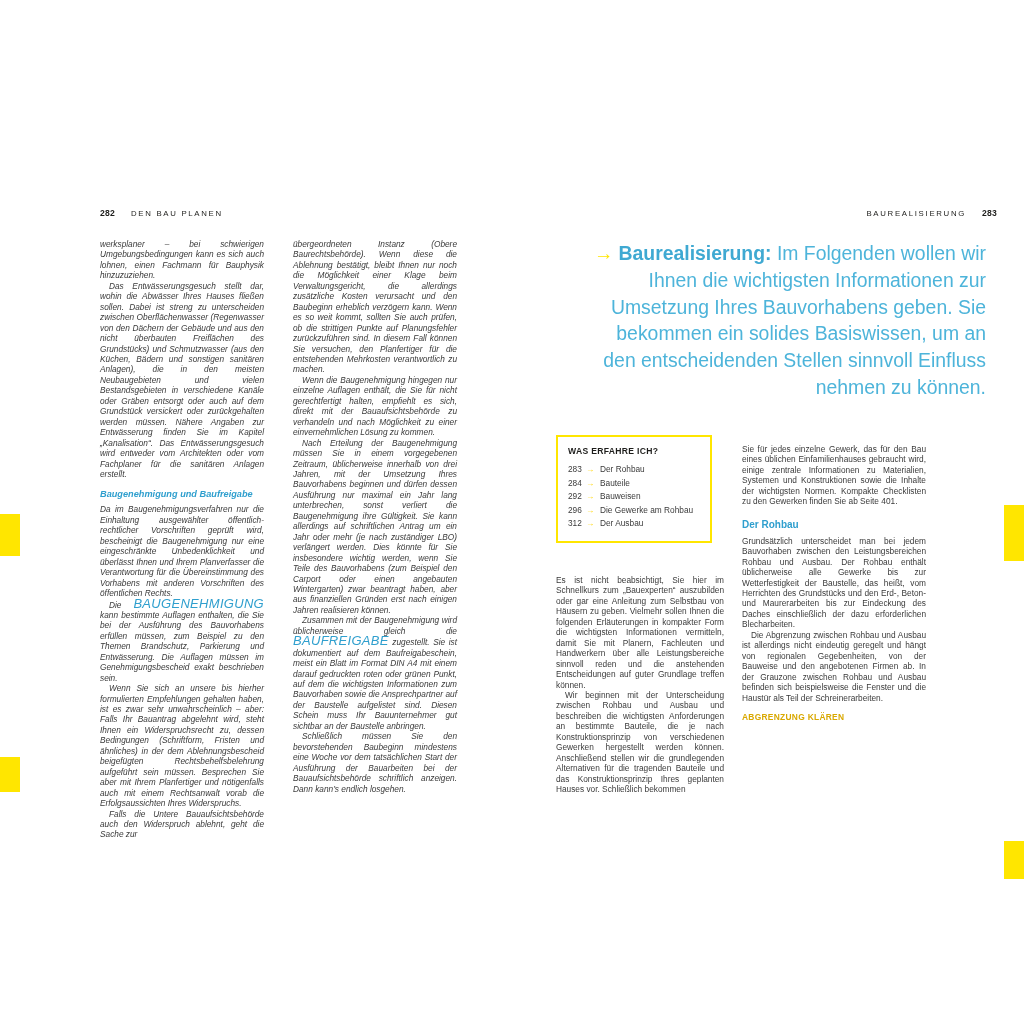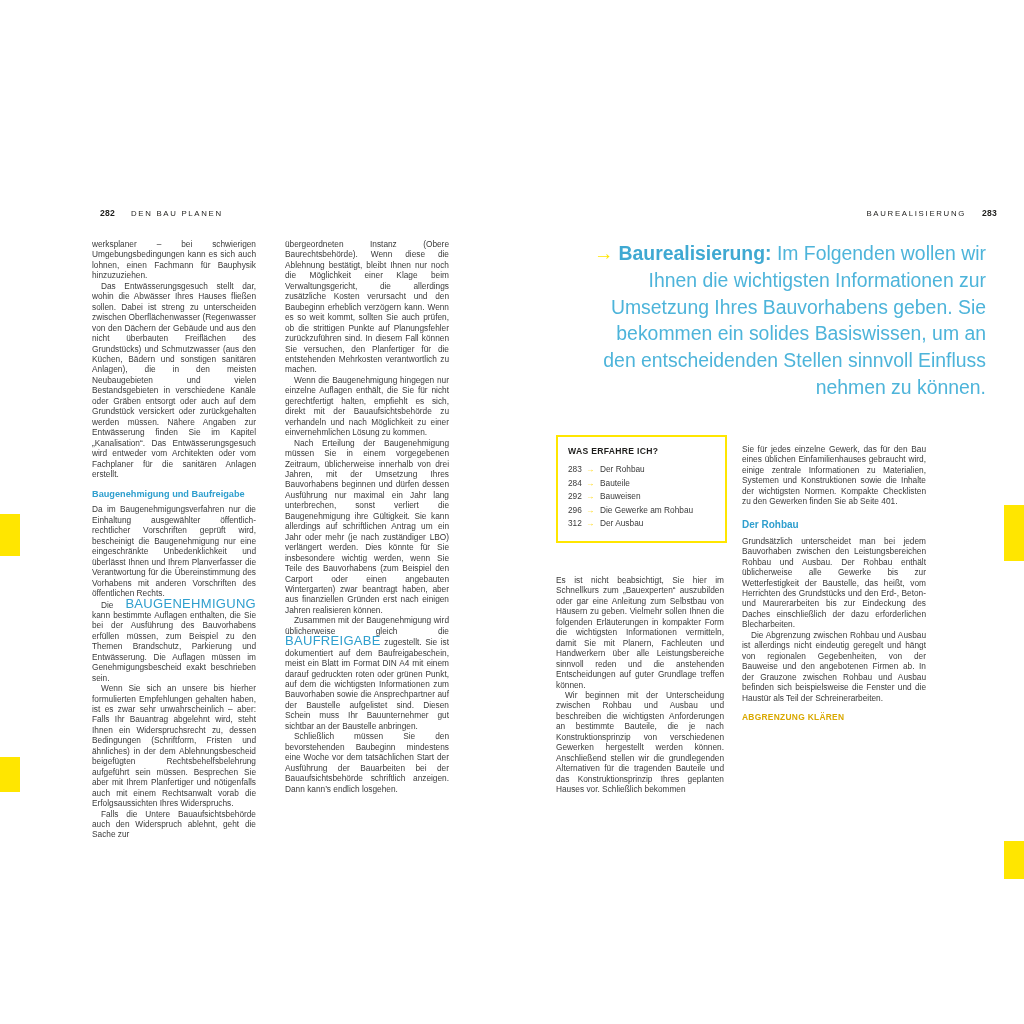--- a/index.html
+++ b/index.html
@@ -14,32 +14,32 @@
   .tab-r1{right:0;top:505px;width:20px;height:56px;}
   .tab-r2{right:0;top:841px;width:20px;height:38px;}
   
   .runhead{position:absolute;top:208px;font-size:7.8px;letter-spacing:1.7px;color:#1d1d1b;white-space:nowrap;}
   .runhead-left{left:100px;}
   .runhead-right{right:27px;text-align:right;}
   .pageno{font-weight:bold;letter-spacing:0.2px;font-size:8.6px;margin-top:20px;}
   .runhead-left .pageno{margin-right:16px;}
   .runhead-right .pageno{margin-left:16px;}
   
-  .cols{position:absolute;left:92px;top:239px;width:357px;display:flex;gap:29px;}
+  .cols{position:absolute;left:100px;top:239px;width:357px;display:flex;gap:29px;font-style:italic;}
   .col{flex:1;min-width:0;}
   p.body{font-size:8.3px;line-height:10.45px;text-align:justify;margin:0;hyphens:auto;-webkit-hyphens:auto;}
   p.ind{text-indent:9px;}
   h2.colhead{color:#2f9fce;font-size:9.2px;line-height:11px;margin:10px 0 4px 0;font-weight:bold;}
   .em-caps{color:#2f9fce;font-size:13px;letter-spacing:0.3px;}
   
   .intro{position:absolute;left:588px;top:240px;width:398px;font-size:19.4px;line-height:26.8px;color:#4db4da;text-align:right;}
   .intro .arrow{color:#ffe600;font-weight:bold;margin-right:5px;}
   .intro .lead{font-weight:bold;color:#3fa9d2;}
   
-  .infobox{position:absolute;left:556px;top:435px;width:129px;border:2px solid #ffe600;padding:9px 28px 10px 10px;background:#fff;}
+  .infobox{position:absolute;left:556px;top:435px;width:129px;border:2px solid #ffe600;padding:9px 13px 10px 10px;background:#fff;}
   .infobox h3{font-size:8.6px;margin:0 0 7px 0;color:#1d1d1b;letter-spacing:0.3px;font-weight:bold;}
   .itrow{display:flex;font-size:8.3px;line-height:13.6px;align-items:baseline;}
   .itrow .num{width:18px;color:#3a3a3a;}
   .itrow .arr{color:#ffd400;font-weight:bold;width:14px;}
   .itrow .lbl{flex:1;color:#3a3a3a;}
   
   .colL{position:absolute;left:556px;top:575px;width:168px;}
   .colR{position:absolute;left:742px;top:444px;width:184px;}
   h2.rohbau{color:#2f9fce;font-size:10px;line-height:12px;margin:12px 0 5px 0;font-weight:bold;}
   h4.gold{color:#d9a800;font-size:8.4px;margin:9px 0 3px 0;letter-spacing:0.3px;font-weight:bold;}

